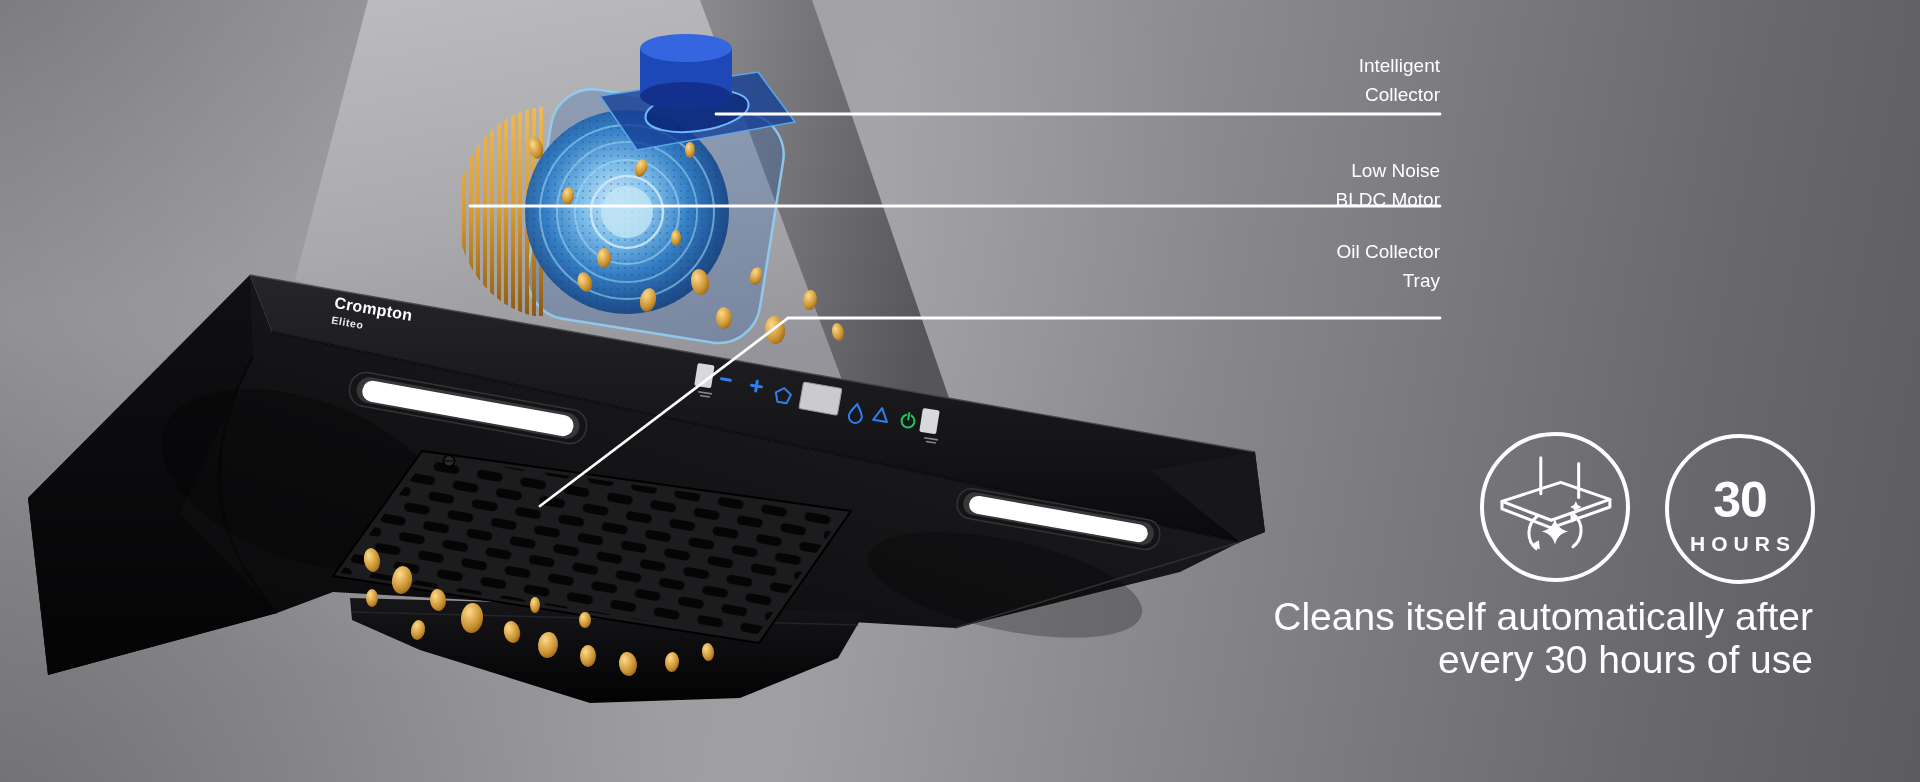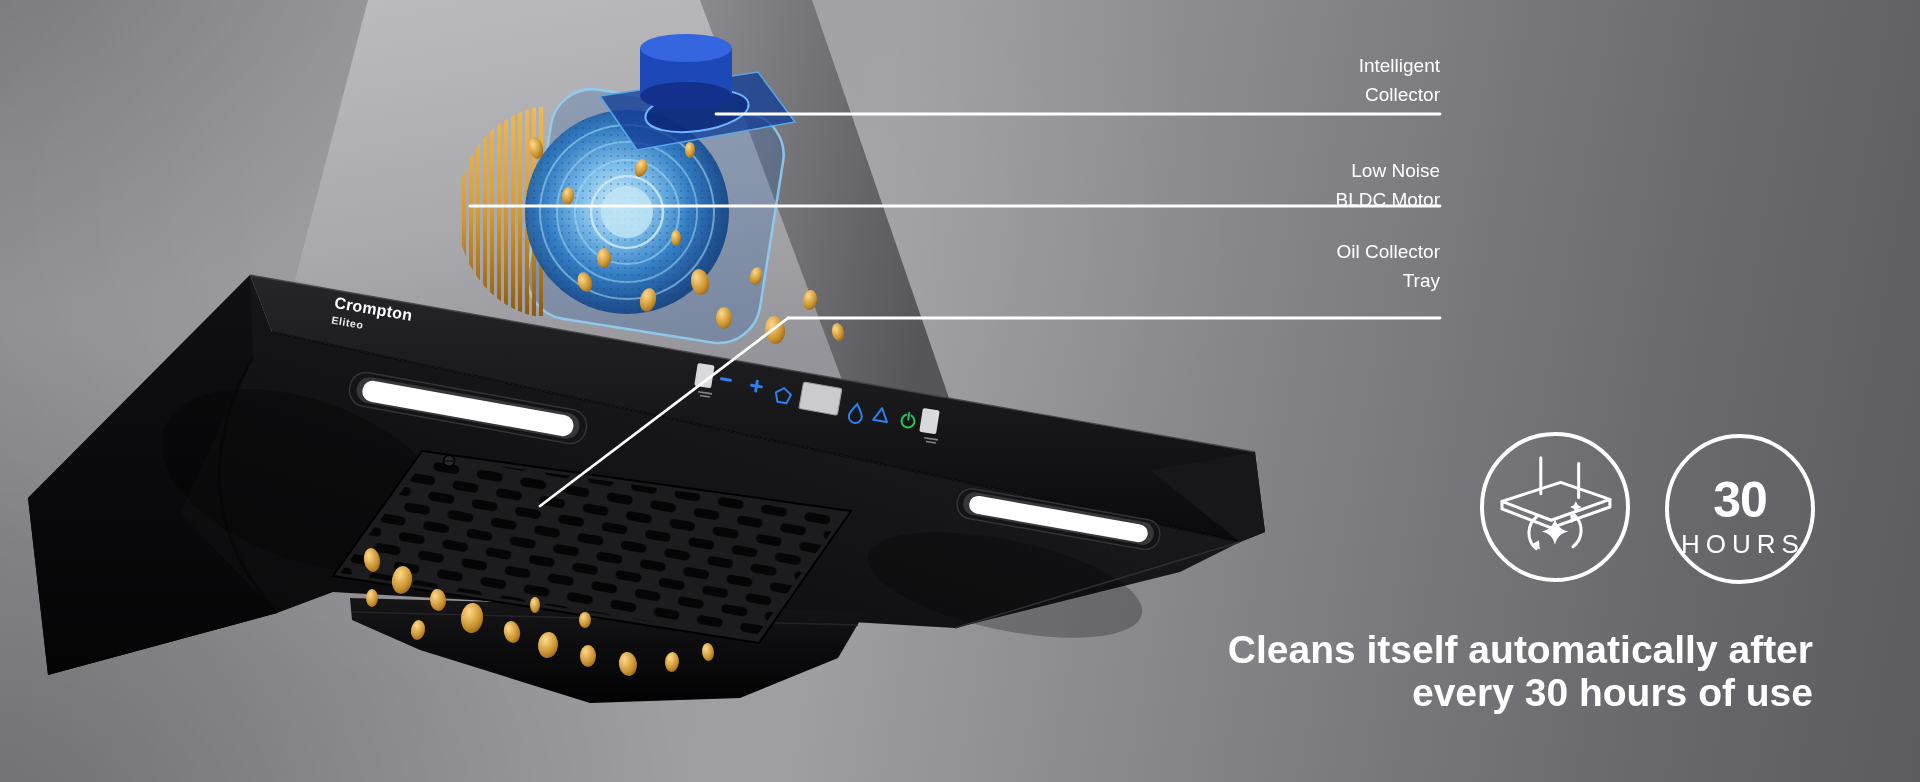--- a/index.html
+++ b/index.html
@@ -22,23 +22,23 @@
   .callout{right:480px;text-align:right;color:#fff;font-size:19px;line-height:29px;font-weight:400;}
   .callout-1{top:51px;}
   .callout-2{top:156px;margin-left:6px;}
   .callout-3{top:237px;}
   
   .badge{width:150px;height:150px;border:4px solid #fff;border-radius:50%;box-sizing:border-box;
          display:flex;flex-direction:column;align-items:center;justify-content:center;color:#fff;}
   .badge-autoclean{left:1480px;top:432px;}
   .badge-hours{left:1665px;top:434px;}
   .badge-hours .value{font-size:50px;font-weight:700;line-height:64px;letter-spacing:-1px;margin-top:6px;}
-  .badge-hours .unit{font-size:26px;font-weight:400;letter-spacing:6px;padding-left:6px;line-height:24px;}
-  
-  .caption{right:107px;top:595px;text-align:right;color:#fff;font-size:39px;line-height:43px;font-weight:700;margin-top:33px;}
+  .badge-hours .unit{font-size:21px;font-weight:700;letter-spacing:6px;padding-left:6px;line-height:24px;}
+  
+  .caption{right:107px;top:595px;text-align:right;color:#fff;font-size:39px;line-height:43px;font-weight:400;}
   .ic-blue{stroke:var(--accent-blue,#2e7ff0);}
   .ic-blue-fill{fill:var(--accent-blue,#2e7ff0);}
   .ic-green{stroke:var(--accent-green,#22c55e);}
 </style>
 </head>
 <body>
 
 <div class="stage">
 
   <svg class="abs scene-svg" width="1920" height="782" viewBox="0 0 1920 782">

